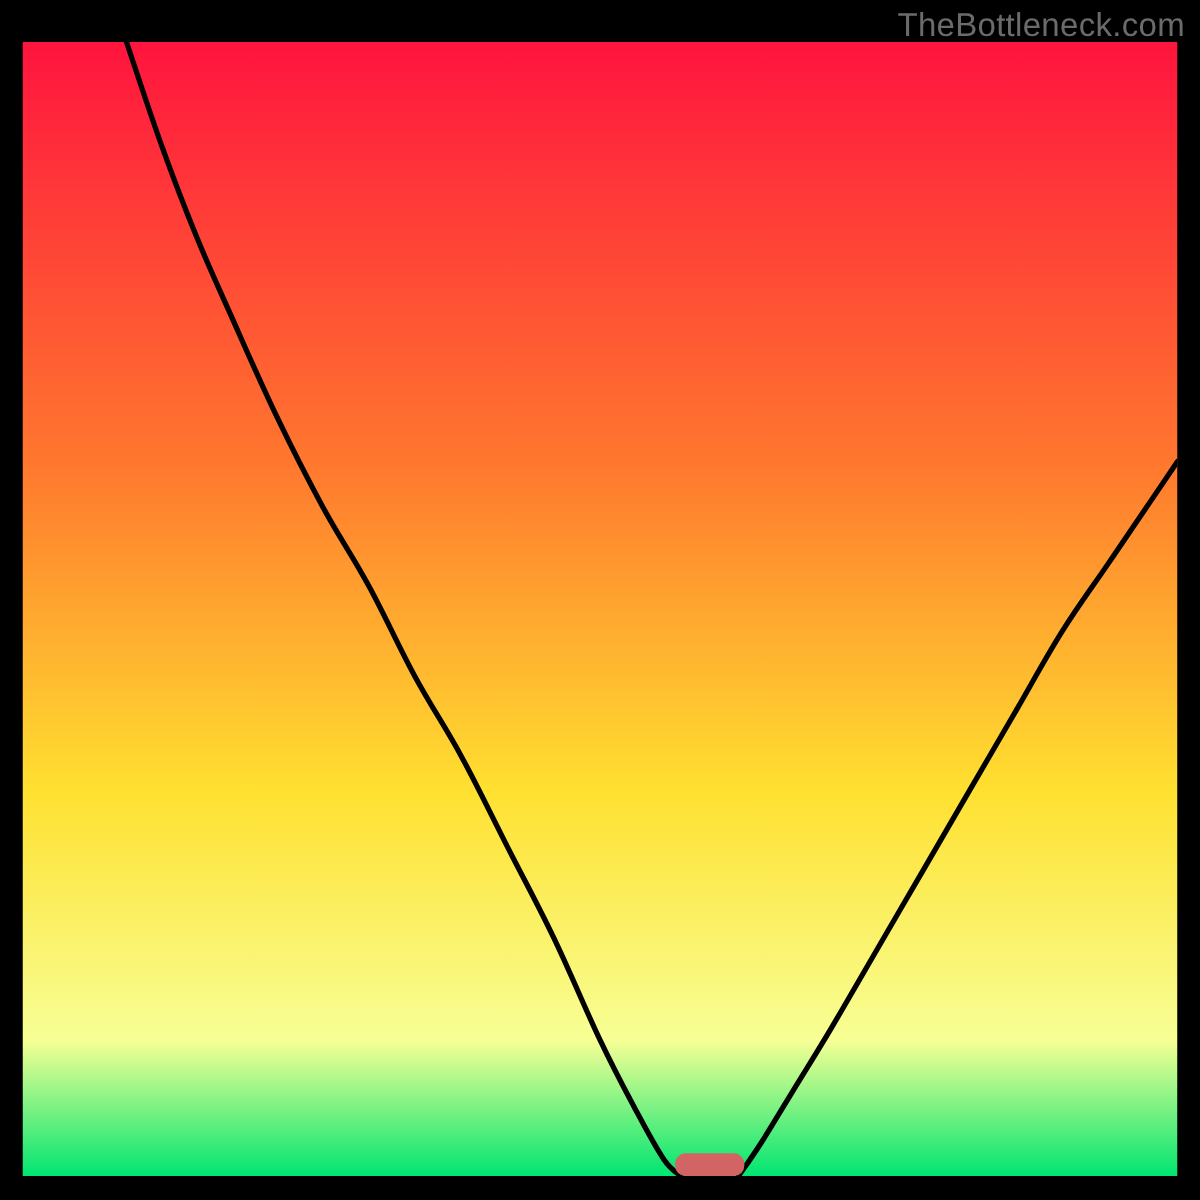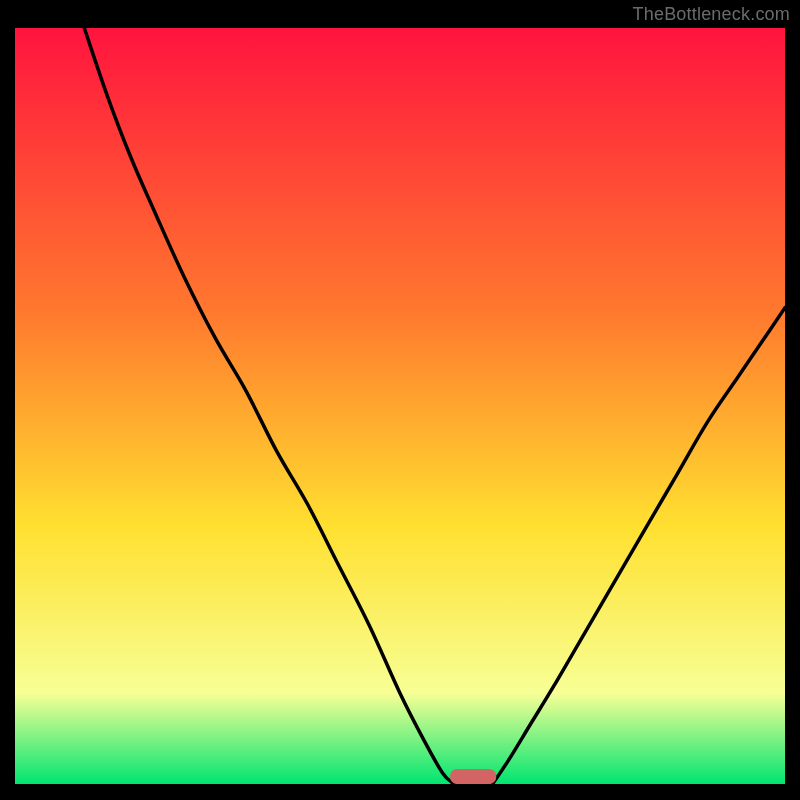--- a/index.html
+++ b/index.html
@@ -15,21 +15,21 @@
     position: relative;
     width: 800px;
     height: 800px;
     background: #000;
   }
   .watermark {
     position: absolute;
     top: 4px;
     right: 10px;
     color: #6b6b6b;
-    font-size: 18px;
+    font-size: 22px;
     font-weight: 500;
     letter-spacing: 0.2px;
     z-index: 5;
   }
   .plot {
     position: absolute;
     left: 15px;
     top: 28px;
     width: 770px;
     height: 756px;

